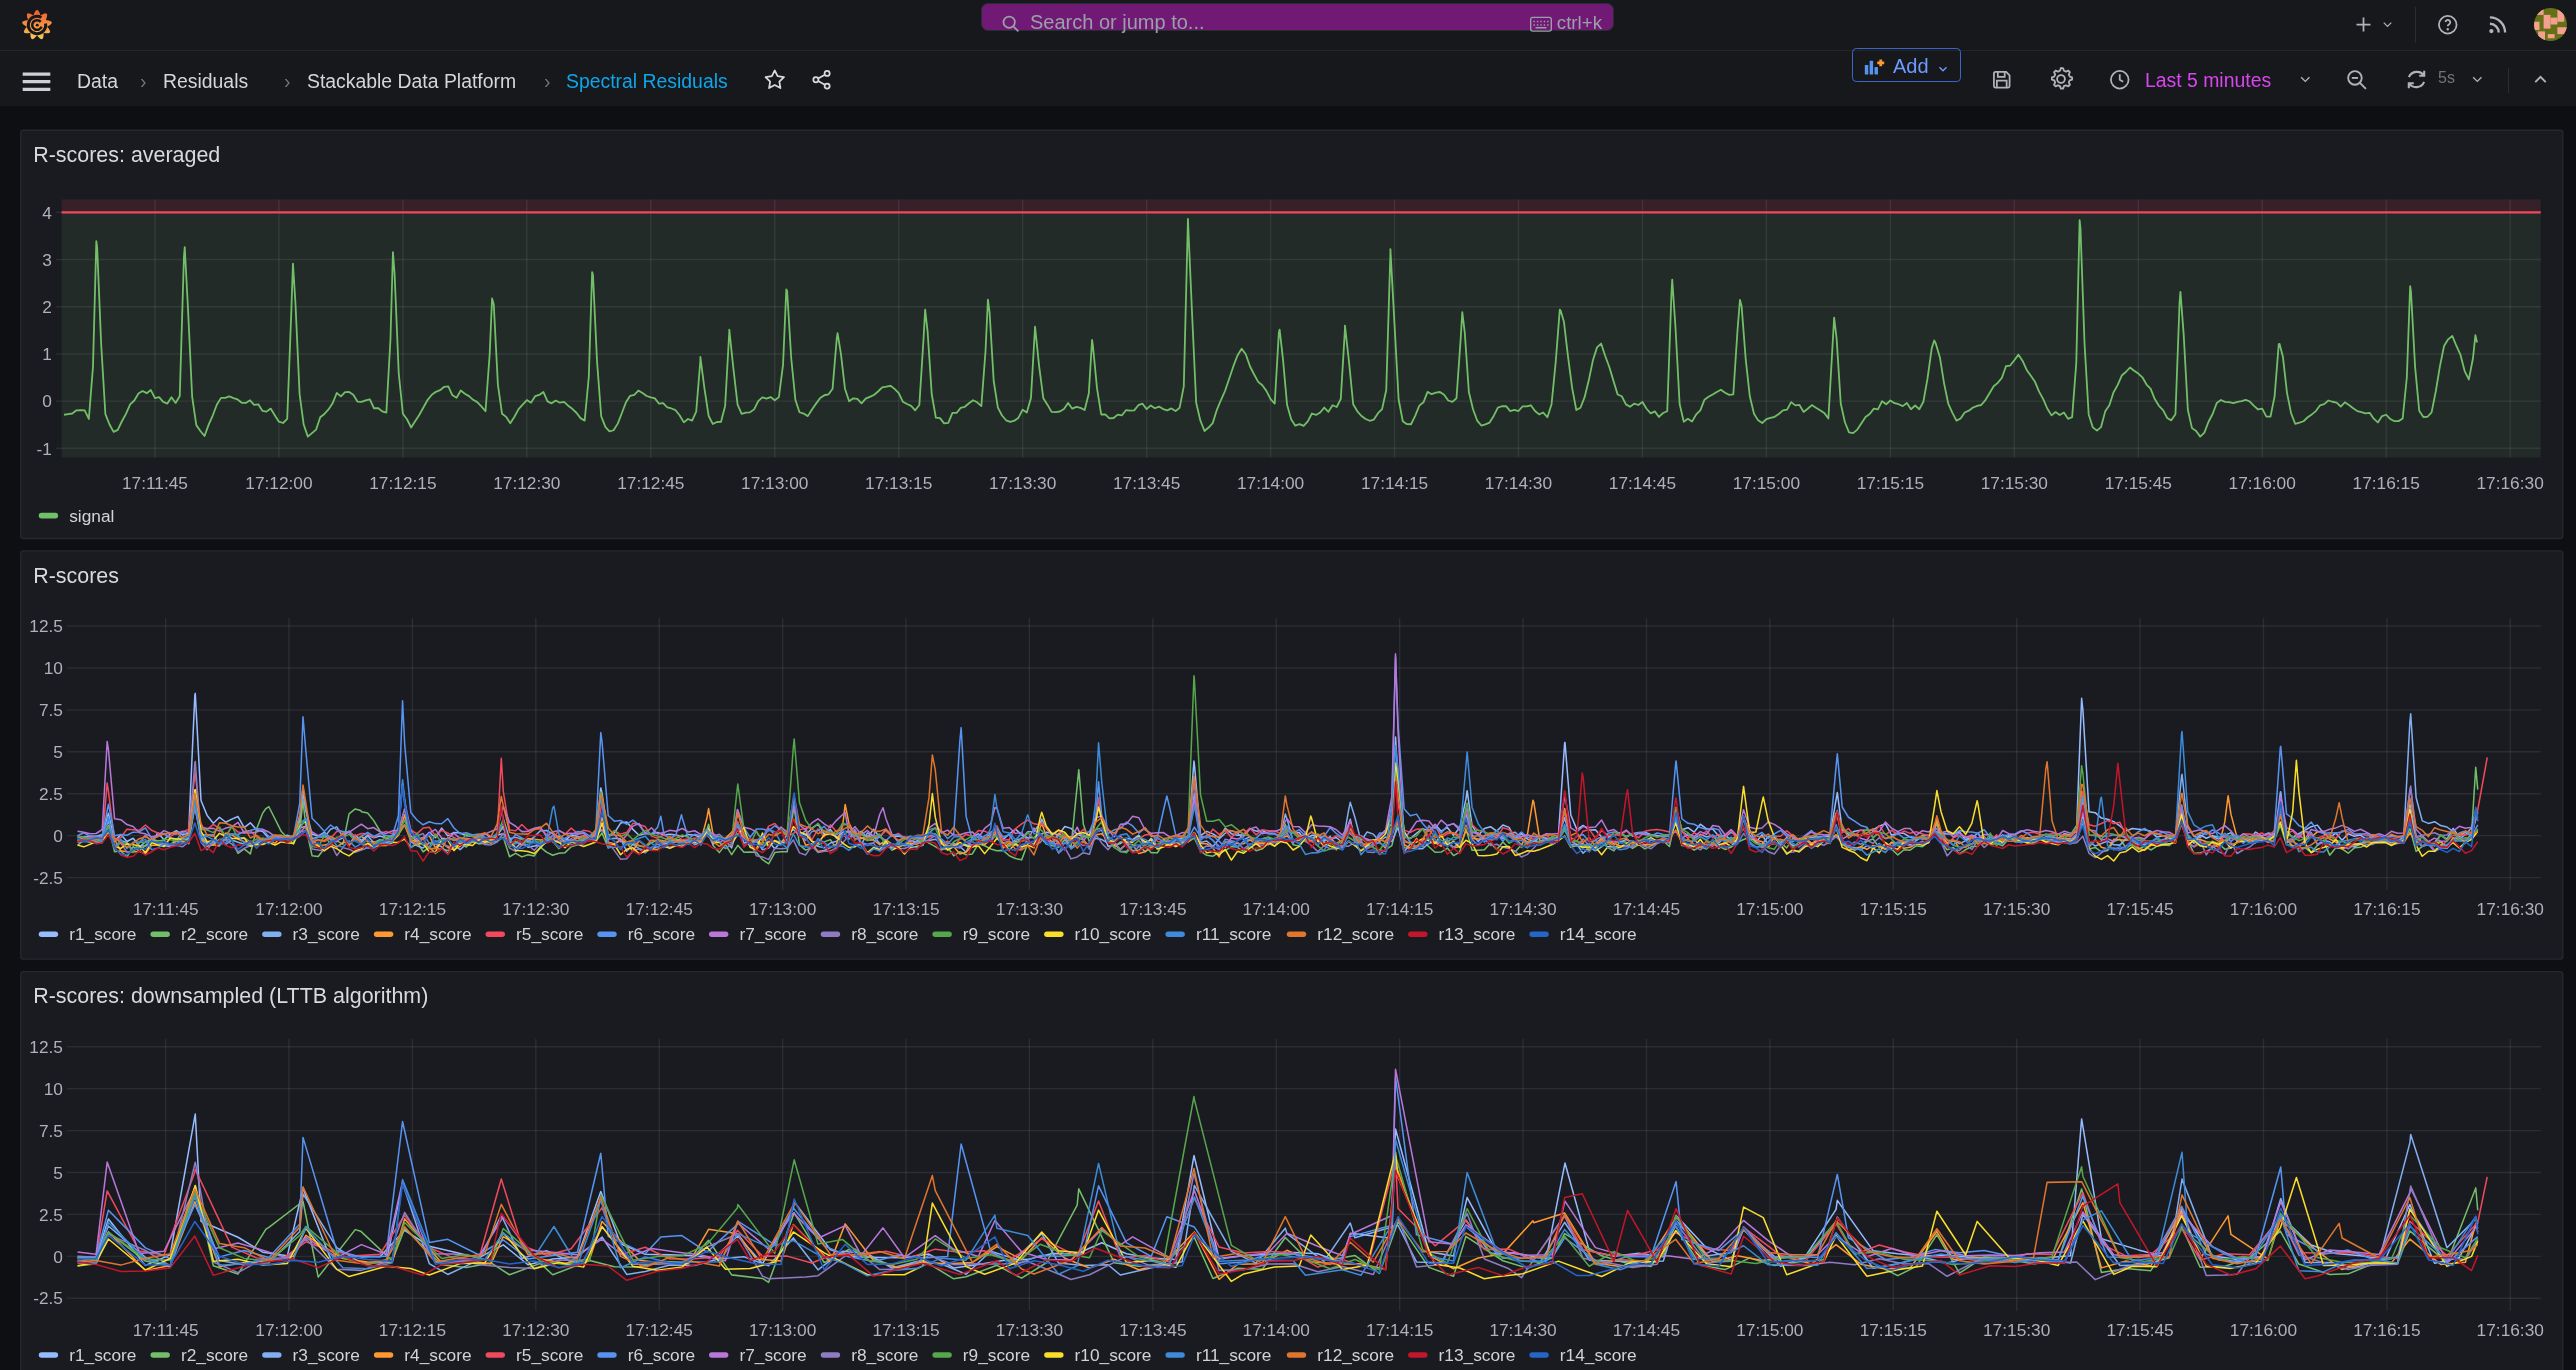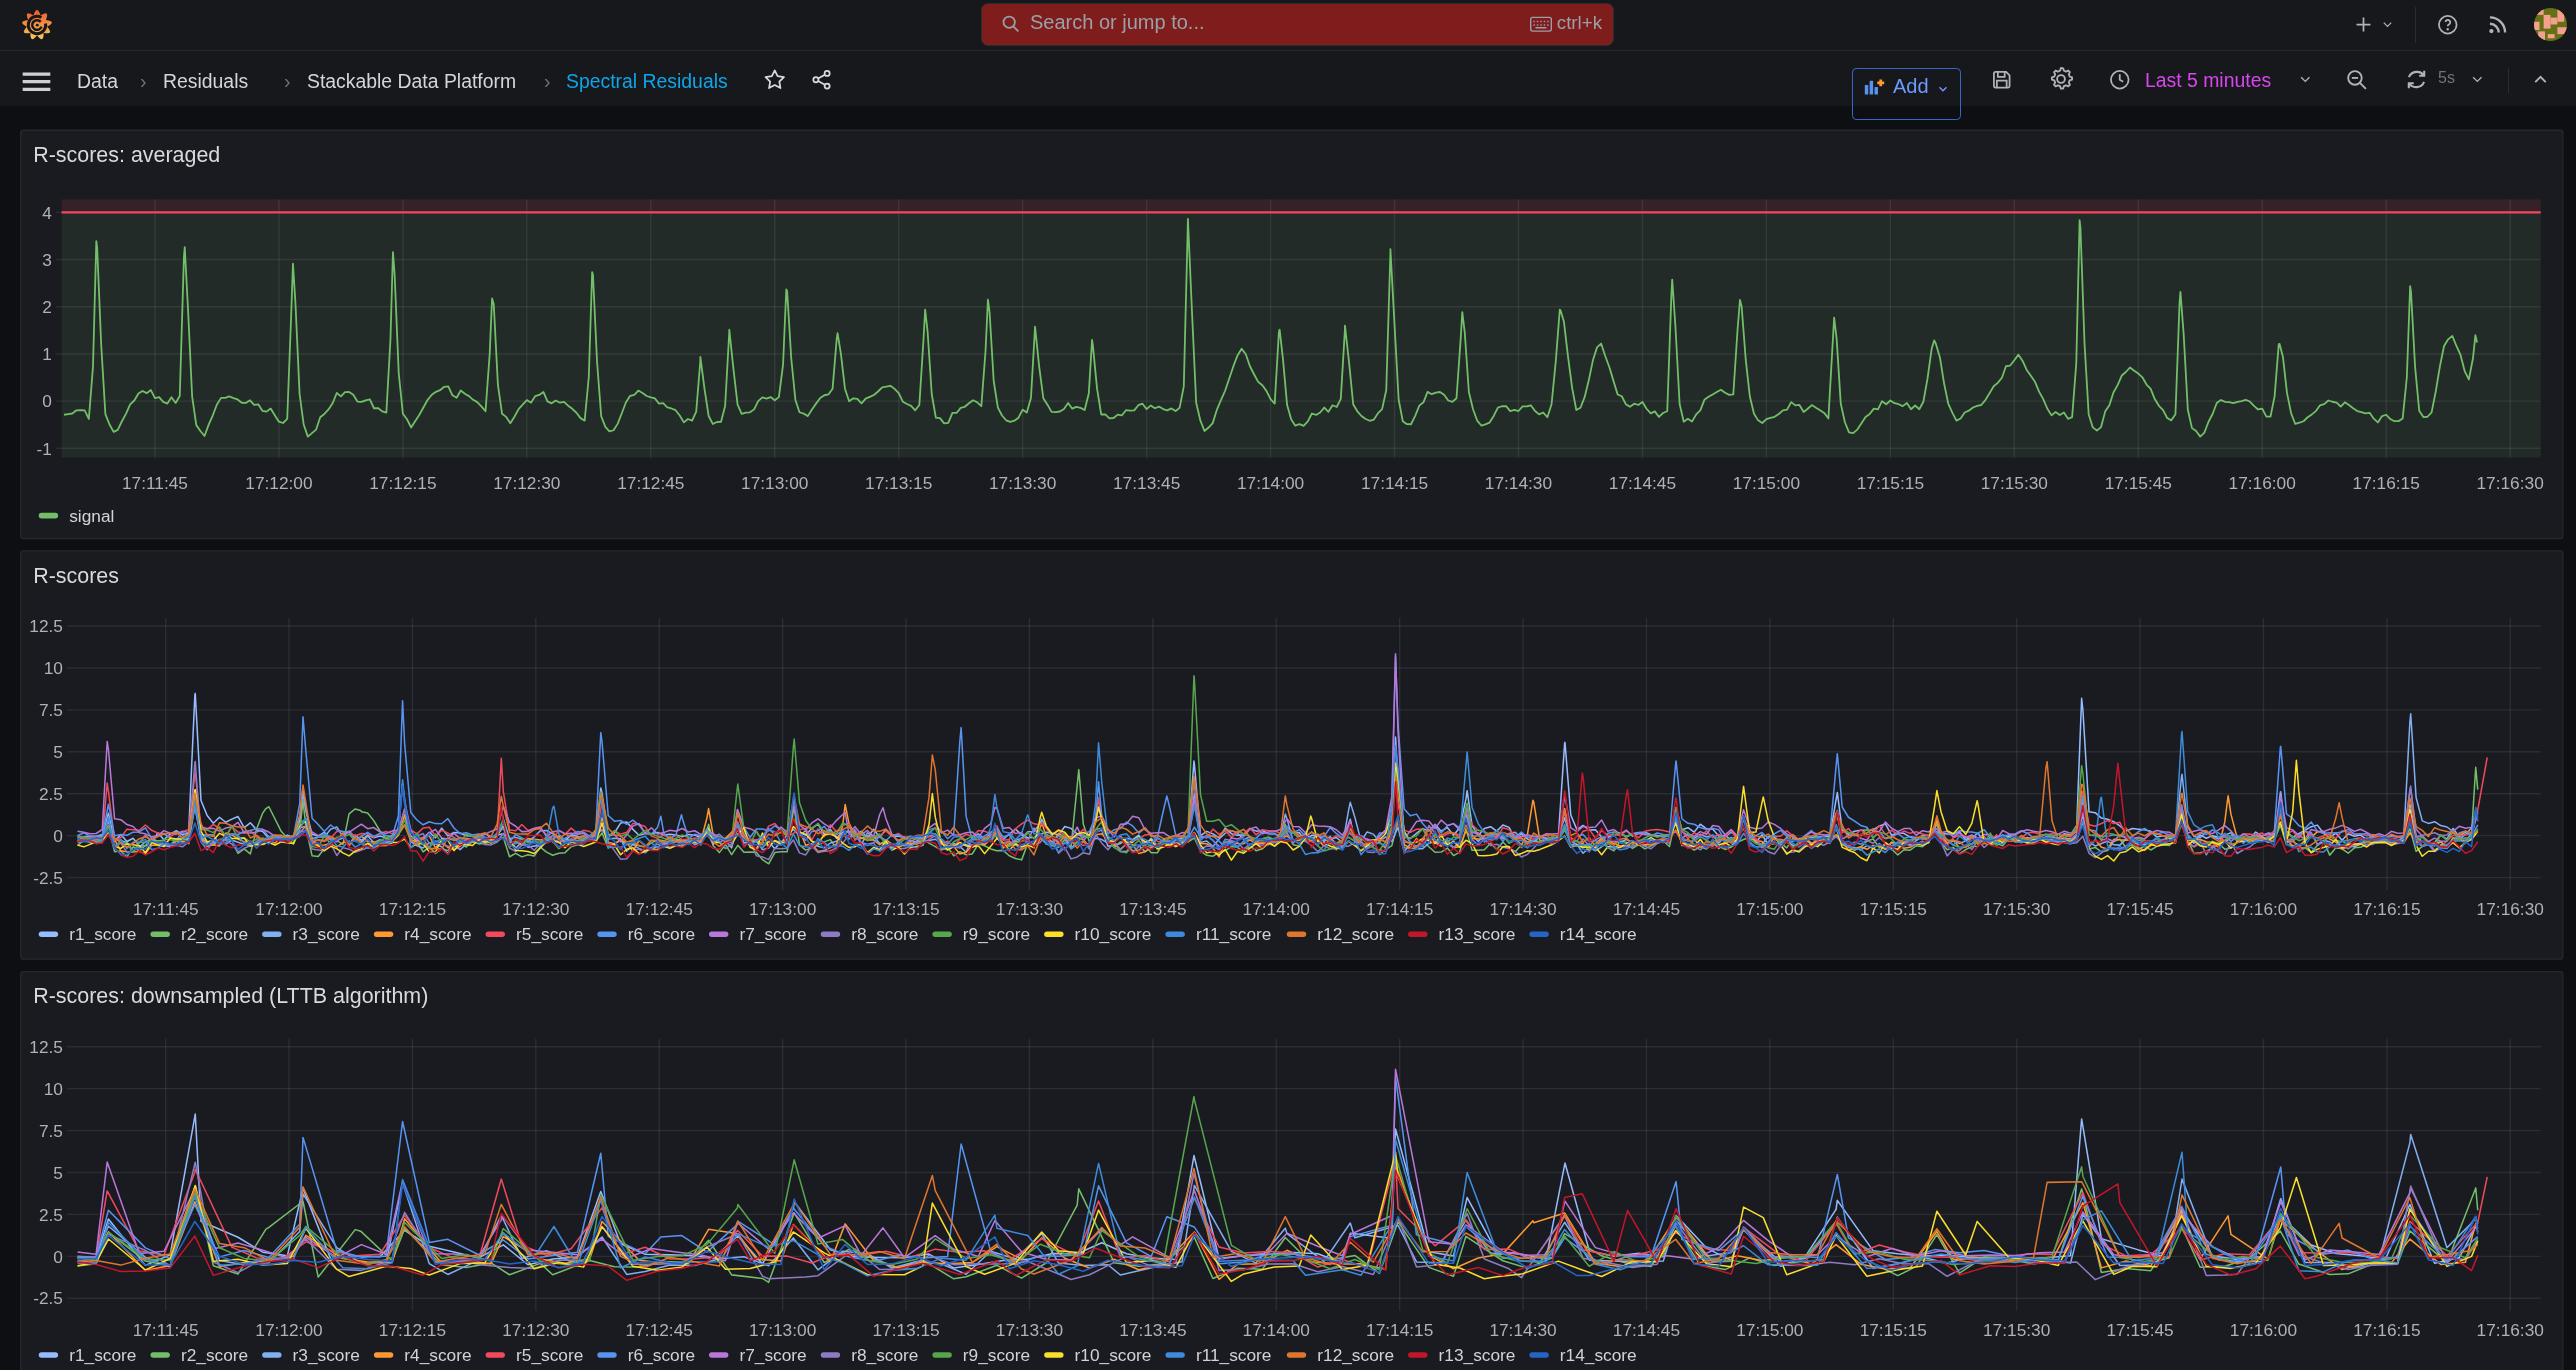--- a/index.html
+++ b/index.html
@@ -1,17 +1,17 @@
 <!DOCTYPE html>
 <html style="font-size:11px"><head><meta charset="utf-8"><style>
 * { margin:0; padding:0; box-sizing:border-box; }
 html,body { width:2576px; height:1371px; background:#0e0f13; font-family:"Liberation Sans", sans-serif; position:relative; overflow:hidden; }
 .bar1 { position:absolute; left:0; top:0; width:2576px; height:51px; background:#17181c; border-bottom:1.4px solid #24262c; }
 .bar2 { position:absolute; left:0; top:51px; width:2576px; height:55px; background:#17181c; }
-.search { position:absolute; left:981px; top:2.8px; width:633px; height:43px; background:#7f1d1d; border:1.4px solid #2a2c33; border-radius:7px; }
+.search { position:absolute; left:981px; top:2.8px; width:633px; height:28px; background:#701a75; border:1.4px solid #2a2c33; border-radius:7px; }
 .crumb { position:absolute; top:70px; font-size:19.4px; color:#d5d6da; }
 .sep { color:#70747b; }
 </style></head>
 <body>
 <div class="bar1"></div>
 <div class="bar2"></div>
 <svg width="32" height="36" viewBox="0 0 46 52" xmlns="http://www.w3.org/2000/svg" style="position:absolute;left:21.4px;top:7px">
 <defs>
       <linearGradient id="gl" x1="0" y1="0" x2="0" y2="1">
 <stop offset="0" stop-color="#EF5A2C"></stop>
@@ -83,21 +83,21 @@
 <span class="crumb" style="left:566px;color:#0ea5e9">Spectral Residuals</span>
 <svg width="23.5" height="23.5" viewBox="0 0 24 24" style="position:absolute;left:763px;top:68px">
     <path d="M12 2.5l2.9 5.9 6.5.95-4.7 4.6 1.1 6.5L12 17.4l-5.8 3.05 1.1-6.5-4.7-4.6 6.5-.95z" stroke="#d8d9dd" stroke-width="1.8" fill="none" stroke-linejoin="round"></path>
   </svg>
 <svg width="23.5" height="23.5" viewBox="0 0 24 24" style="position:absolute;left:810px;top:68px">
     <circle cx="6" cy="12" r="2.6" stroke="#d8d9dd" stroke-width="1.8" fill="none"></circle>
     <circle cx="17.5" cy="5.5" r="2.6" stroke="#d8d9dd" stroke-width="1.8" fill="none"></circle>
     <circle cx="17.5" cy="18.5" r="2.6" stroke="#d8d9dd" stroke-width="1.8" fill="none"></circle>
     <path d="M8.3 10.7l6.9-3.9M8.3 13.3l6.9 3.9" stroke="#d8d9dd" stroke-width="1.8"></path>
   </svg>
-<div style="position:absolute;left:1852px;top:68px;width:109px;height:52px;border:1.4px solid #3a66c9;border-radius:4.2px;box-sizing:border-box">
+<div style="position:absolute;left:1852px;top:48px;width:109px;height:34px;border:1.4px solid #3a66c9;border-radius:4.2px;box-sizing:border-box">
 <svg width="21" height="19.4" viewBox="0 0 30 28" style="position:absolute;left:11px;top:9px">
 <rect x="1" y="10" width="5" height="14" rx="1" fill="#5794F2"></rect>
       <rect x="8" y="4" width="5" height="20" rx="1" fill="#5794F2"></rect>
       <rect x="15" y="13" width="5" height="11" rx="1" fill="#5794F2"></rect>
 <path d="M24 2v10M19 7h10" stroke="#FF9830" stroke-width="4"></path>
     </svg>
 <span style="position:absolute;left:40px;top:6.2px;font-size:20px;color:#6d9bff">Add</span>
 <svg width="14" height="14" viewBox="0 0 24 24" style="position:absolute;left:83px;top:12.5px">
       <path d="M6 9l6 6 6-6" stroke="#6d9bff" stroke-width="2.4" fill="none"></path>
     </svg>

